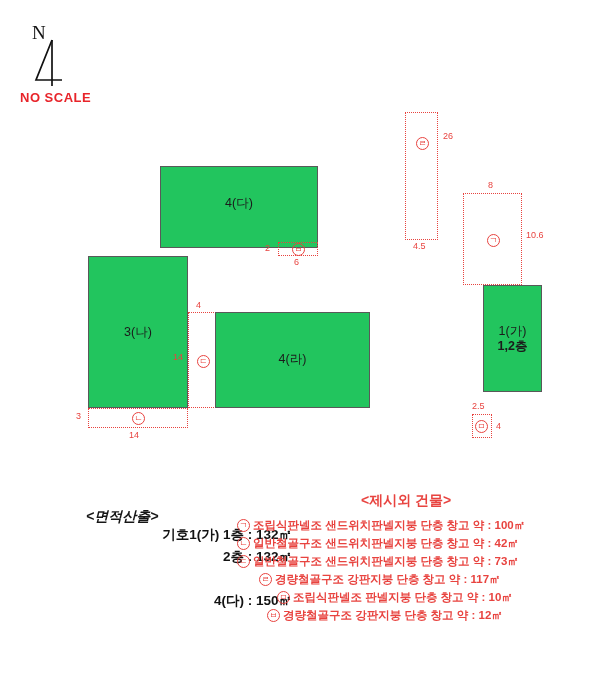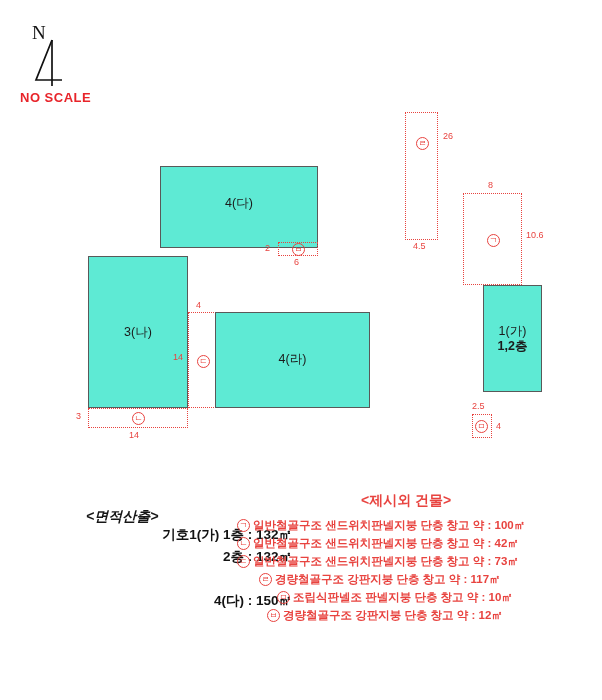--- a/index.html
+++ b/index.html
@@ -45,21 +45,21 @@
     top: 90px;
     font-size: 13px;
     font-weight: bold;
     color: #e8242a;
     letter-spacing: 0.5px;
   }
 
   
   .bldg {
     border: 1.4px solid #595959;
-    background: #5eead4;
+    background: #22c55e;
     box-sizing: border-box;
   }
   .bldg-label {
     position: absolute;
     width: 100%;
     text-align: center;
     font-size: 12.5px;
     color: #1b1b1b;
     line-height: 15px;
   }
@@ -204,21 +204,21 @@
     <div class="legend-title" id="area-legend-title" style="left:44px;top:16px;font-style:italic;">&lt;면적산출&gt;</div>
     <div class="legend-line" style="top:34px;">기호1(가) 1층 : 132㎡</div>
     <div class="legend-line" style="top:56px;">2층 : 132㎡</div>
     <div class="legend-line" style="top:100px;">4(다) : 150㎡</div>
   </div>
 
   <div id="extra-legend" class="abs" style="left:237px;top:492px;width:360px;height:140px;">
     <div class="legend-title" id="extra-legend-title" style="left:124px;top:0px;">&lt;제시외 건물&gt;</div>
 
     <div class="legend-line" style="top:26px;left:0px;">
-      <span class="mark">ㄱ</span><span>일반철골구조 샌드위치판넬지붕 단층 창고 약 : 100㎡</span>
+      <span class="mark">ㄱ</span><span>조립식판넬조 샌드위치판넬지붕 단층 창고 약 : 100㎡</span>
     </div>
     <div class="legend-line" style="top:44px;left:0px;">
       <span class="mark">ㄴ</span><span>일반철골구조 샌드위치판넬지붕 단층 창고 약 : 42㎡</span>
     </div>
     <div class="legend-line" style="top:62px;left:0px;">
       <span class="mark">ㄷ</span><span>일반철골구조 샌드위치판넬지붕 단층 창고 약 : 73㎡</span>
     </div>
     <div class="legend-line" style="top:80px;left:22px;">
       <span class="mark">ㄹ</span><span>경량철골구조 강판지붕 단층 창고 약 : 117㎡</span>
     </div>

